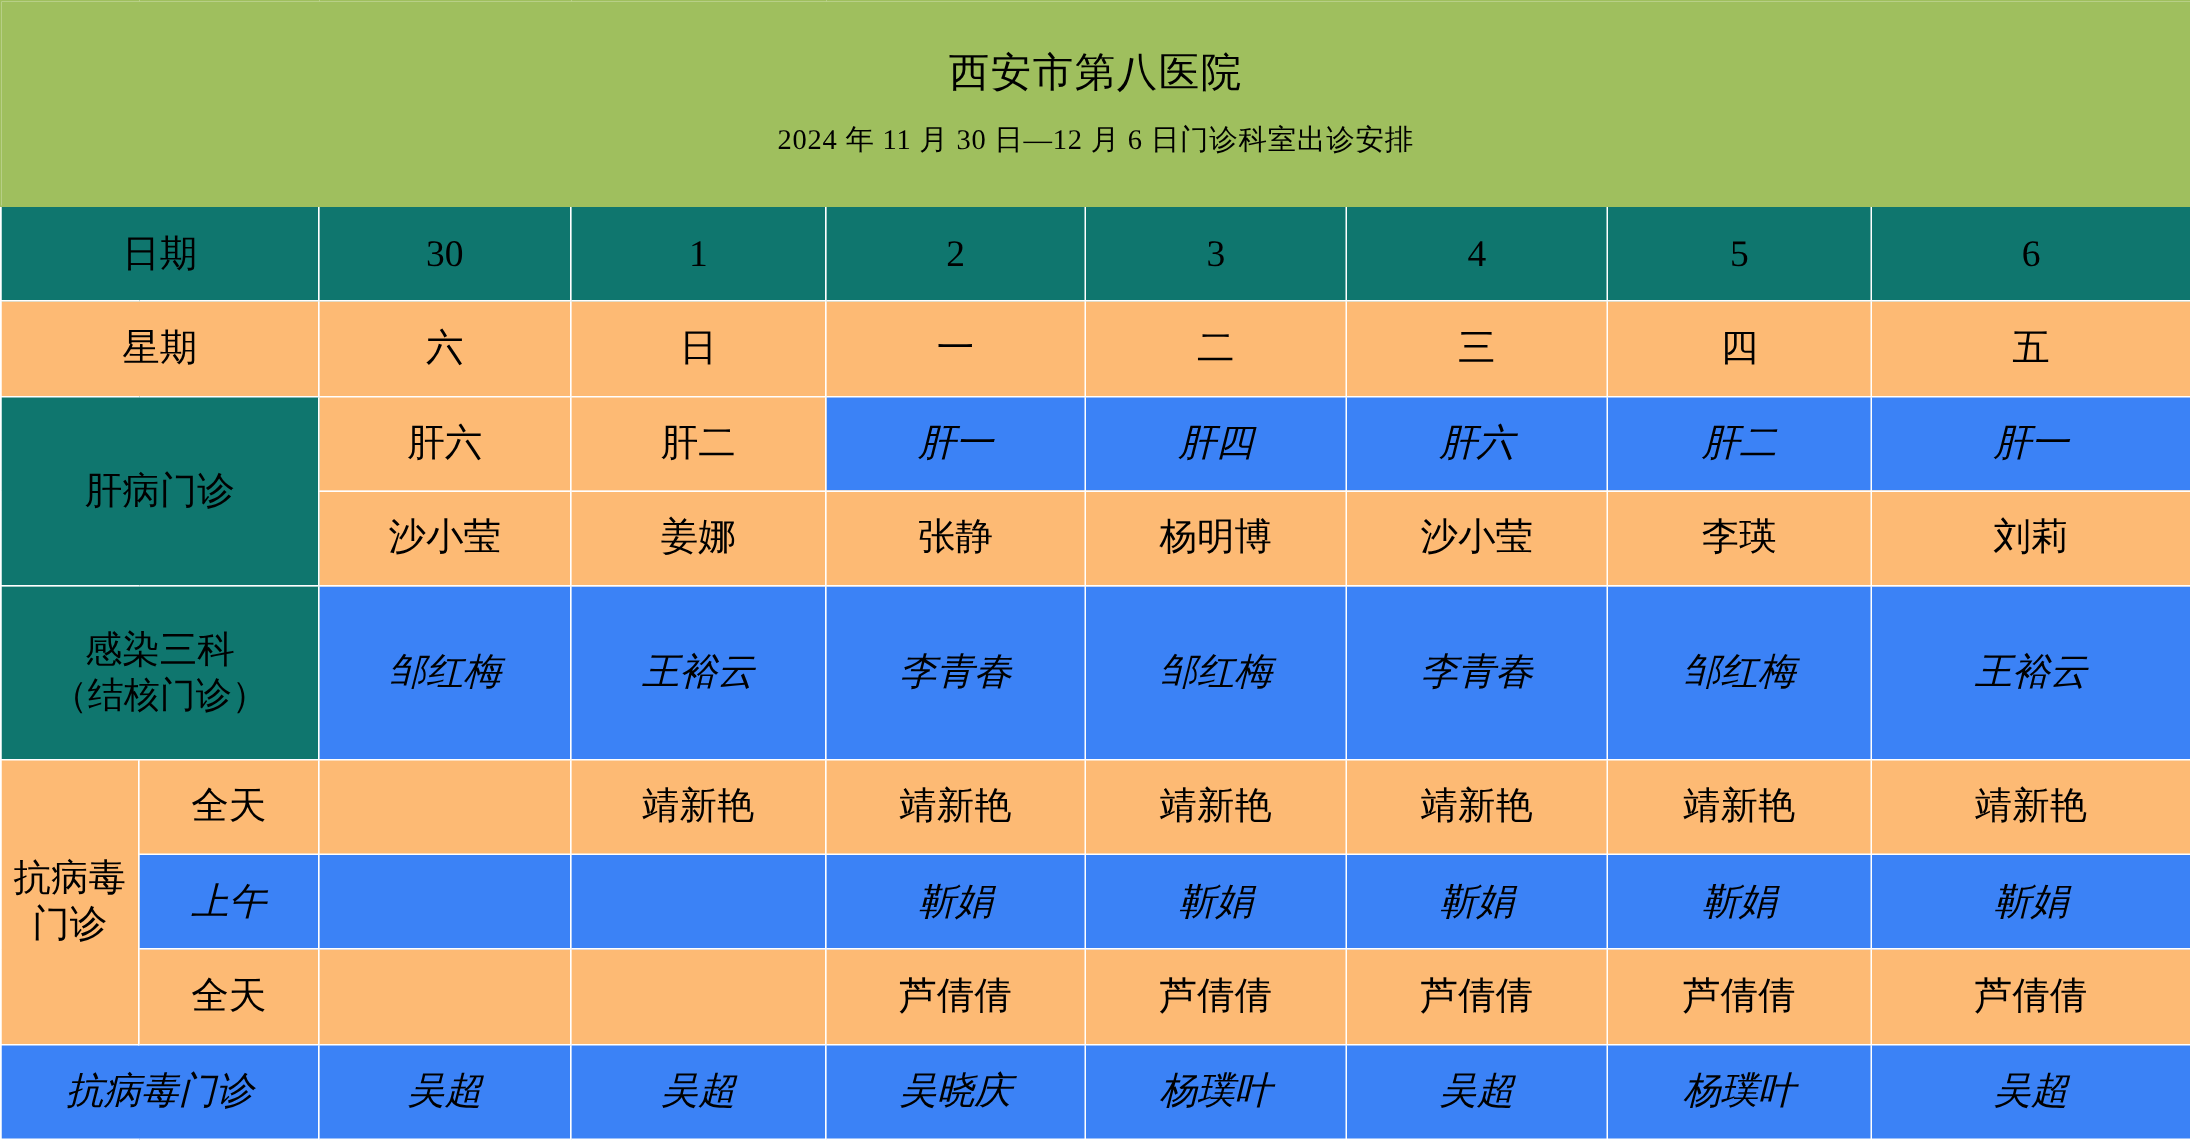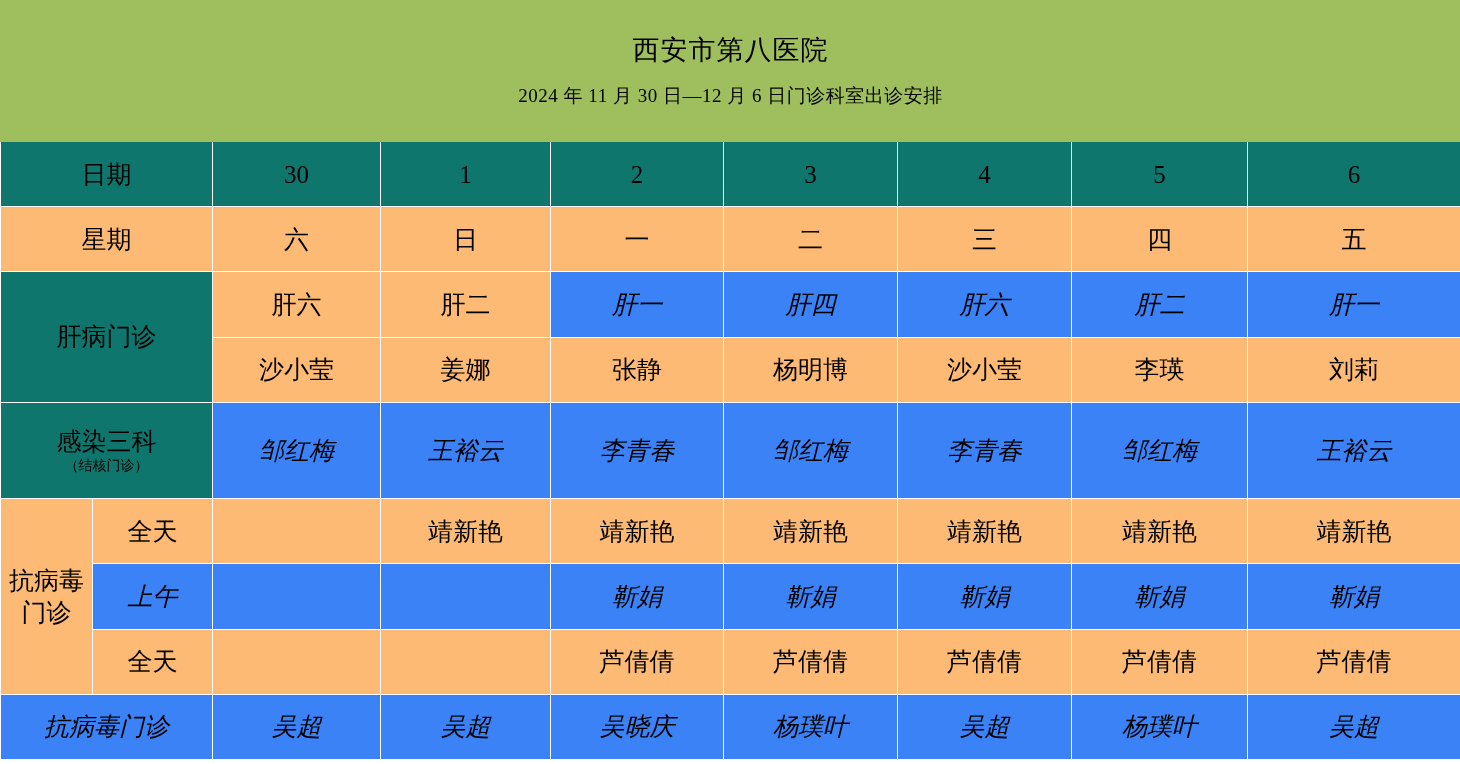--- a/index.html
+++ b/index.html
@@ -46,21 +46,21 @@
     display: block;
     margin-top: 16px;
     letter-spacing: 0.5px;
   }
   
   .c-dark   { background: #0f766e; margin-left: 48px; }  
   .c-light  { background: #fdba74; }  
   .c-mid    { background: #3b82f6; font-style: italic; }  
 
   .label-cell { font-size: 25px; }
-  .label-sub { font-size: 14px; display:block;font-family:Liberation Serif, serif; }
+  .label-sub { font-size: 24px; display:block;font-family:Liberation Serif, serif; }
   .narrow-label { font-size: 24px; margin-top: 12px; }
   .empty-cell { }
 </style>
 </head>
 <body>
 
 <table class="schedule">
   <colgroup>
     <col style="width:92px">
     <col style="width:120px">

